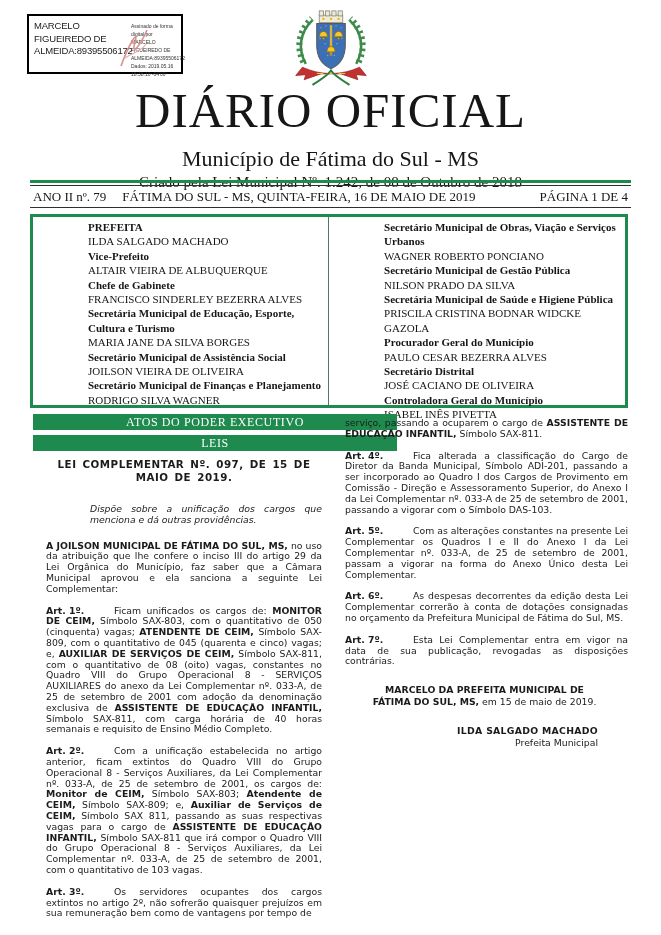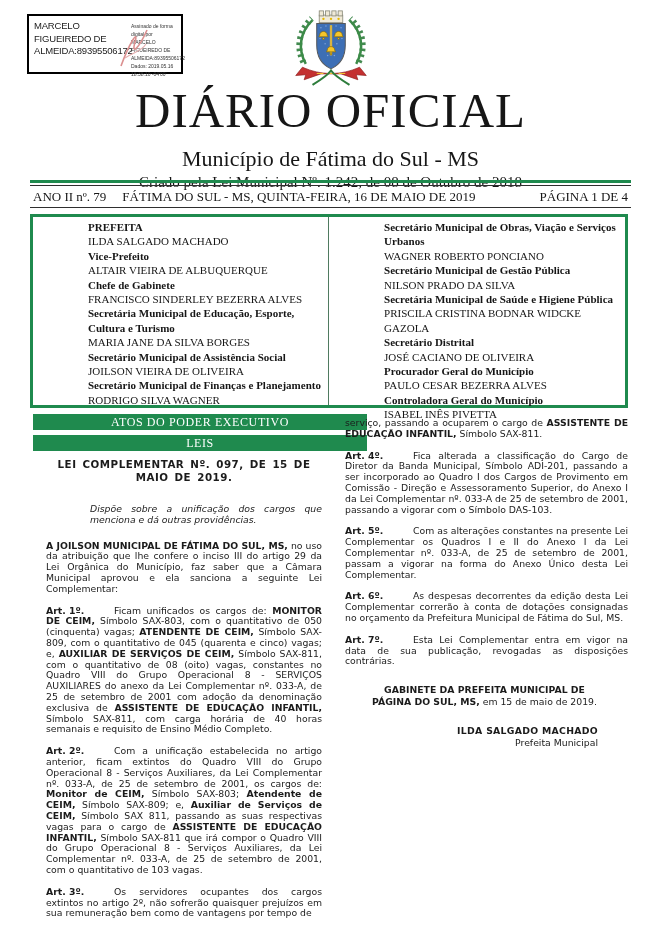--- a/index.html
+++ b/index.html
@@ -33,21 +33,21 @@
   .edition-page { margin-left:auto; }
 
   
   .officials { position:absolute; left:30px; top:214px; width:598px; height:194px;
                border:3px solid var(--green); display:flex; background:#fff; }
   .off-col { width:50%; padding:3px 2px 3px 7px; font-size:11px; line-height:14.4px;margin-left:48px; }
   .off-col-left { border-right:1px solid #4f7a60; }
   .off-role { font-weight:bold; }
 
   
-  .bar { position:absolute; left:33px; width:334px; height:16px; background:var(--green);
+  .bar { position:absolute; left:33px; width:364px; height:16px; background:var(--green);
          color:#fff; text-align:center; font-size:12px; line-height:16px; letter-spacing:0.6px; }
   .bar-atos { top:414px; }
   .bar-leis { top:435px; }
 
   
   .col { position:absolute; font-family:"DejaVu Sans", sans-serif; font-size:9.3px;
          line-height:10.8px; text-align:justify; color:#1b1b1b; }
   .col-left  { left:46px;  top:458px; width:276px; }
   .col-right { left:345px; top:418px; width:283px; }
   .law-title { text-align:center; font-weight:bold; font-size:10.3px; line-height:13px;
@@ -188,27 +188,27 @@
           <div class="off-role">Secretário Municipal de Gestão Pública</div>
           <div class="off-name">NILSON PRADO DA SILVA</div>
         </div>
 
         <div class="off-entry">
           <div class="off-role">Secretária Municipal de Saúde e Higiene Pública</div>
           <div class="off-name">PRISCILA CRISTINA BODNAR WIDCKE GAZOLA</div>
         </div>
 
         <div class="off-entry">
+          <div class="off-role">Procurador Geral do Município</div>
+          <div class="off-name">PAULO CESAR BEZERRA ALVES</div>
+        </div>
+
+        <div class="off-entry">
           <div class="off-role">Secretário Distrital</div>
           <div class="off-name">JOSÉ CACIANO DE OLIVEIRA</div>
-        </div>
-
-        <div class="off-entry">
-          <div class="off-role">Procurador Geral do Município</div>
-          <div class="off-name">PAULO CESAR BEZERRA ALVES</div>
         </div>
 
         <div class="off-entry">
           <div class="off-role">Controladora Geral do Município</div>
           <div class="off-name">ISABEL INÊS PIVETTA</div>
         </div>
       </div>
   </div>
 
   <div class="bar bar-atos">ATOS DO PODER EXECUTIVO</div>
@@ -250,20 +250,20 @@
         </p>
 
         <p class="para">
           <span class="art-label">Art. 6º.</span><span><span>As despesas decorrentes da edição desta Lei Complementar correrão à conta de dotações consignadas no orçamento da Prefeitura Municipal de Fátima do Sul, MS.</span></span>
         </p>
 
         <p class="para">
           <span class="art-label">Art. 7º.</span><span><span>Esta Lei Complementar entra em vigor na data de sua publicação, revogadas as disposições contrárias.</span></span>
         </p>
       </div>
-    <p class="gabinete"><b>GABINETE DA PREFEITA MUNICIPAL DE PÁGINA DO SUL, MS,</b><span> em 15 de maio de 2019.</span></p>
+    <p class="gabinete"><b>MARCELO DA PREFEITA MUNICIPAL DE FÁTIMA DO SUL, MS,</b><span> em 15 de maio de 2019.</span></p>
     <div class="sign-block">
       <div class="sign-name">ILDA SALGADO MACHADO</div>
       <div class="sign-title">Prefeita Municipal</div>
     </div>
   </div>
 
 </div>
 
 </body></html>

